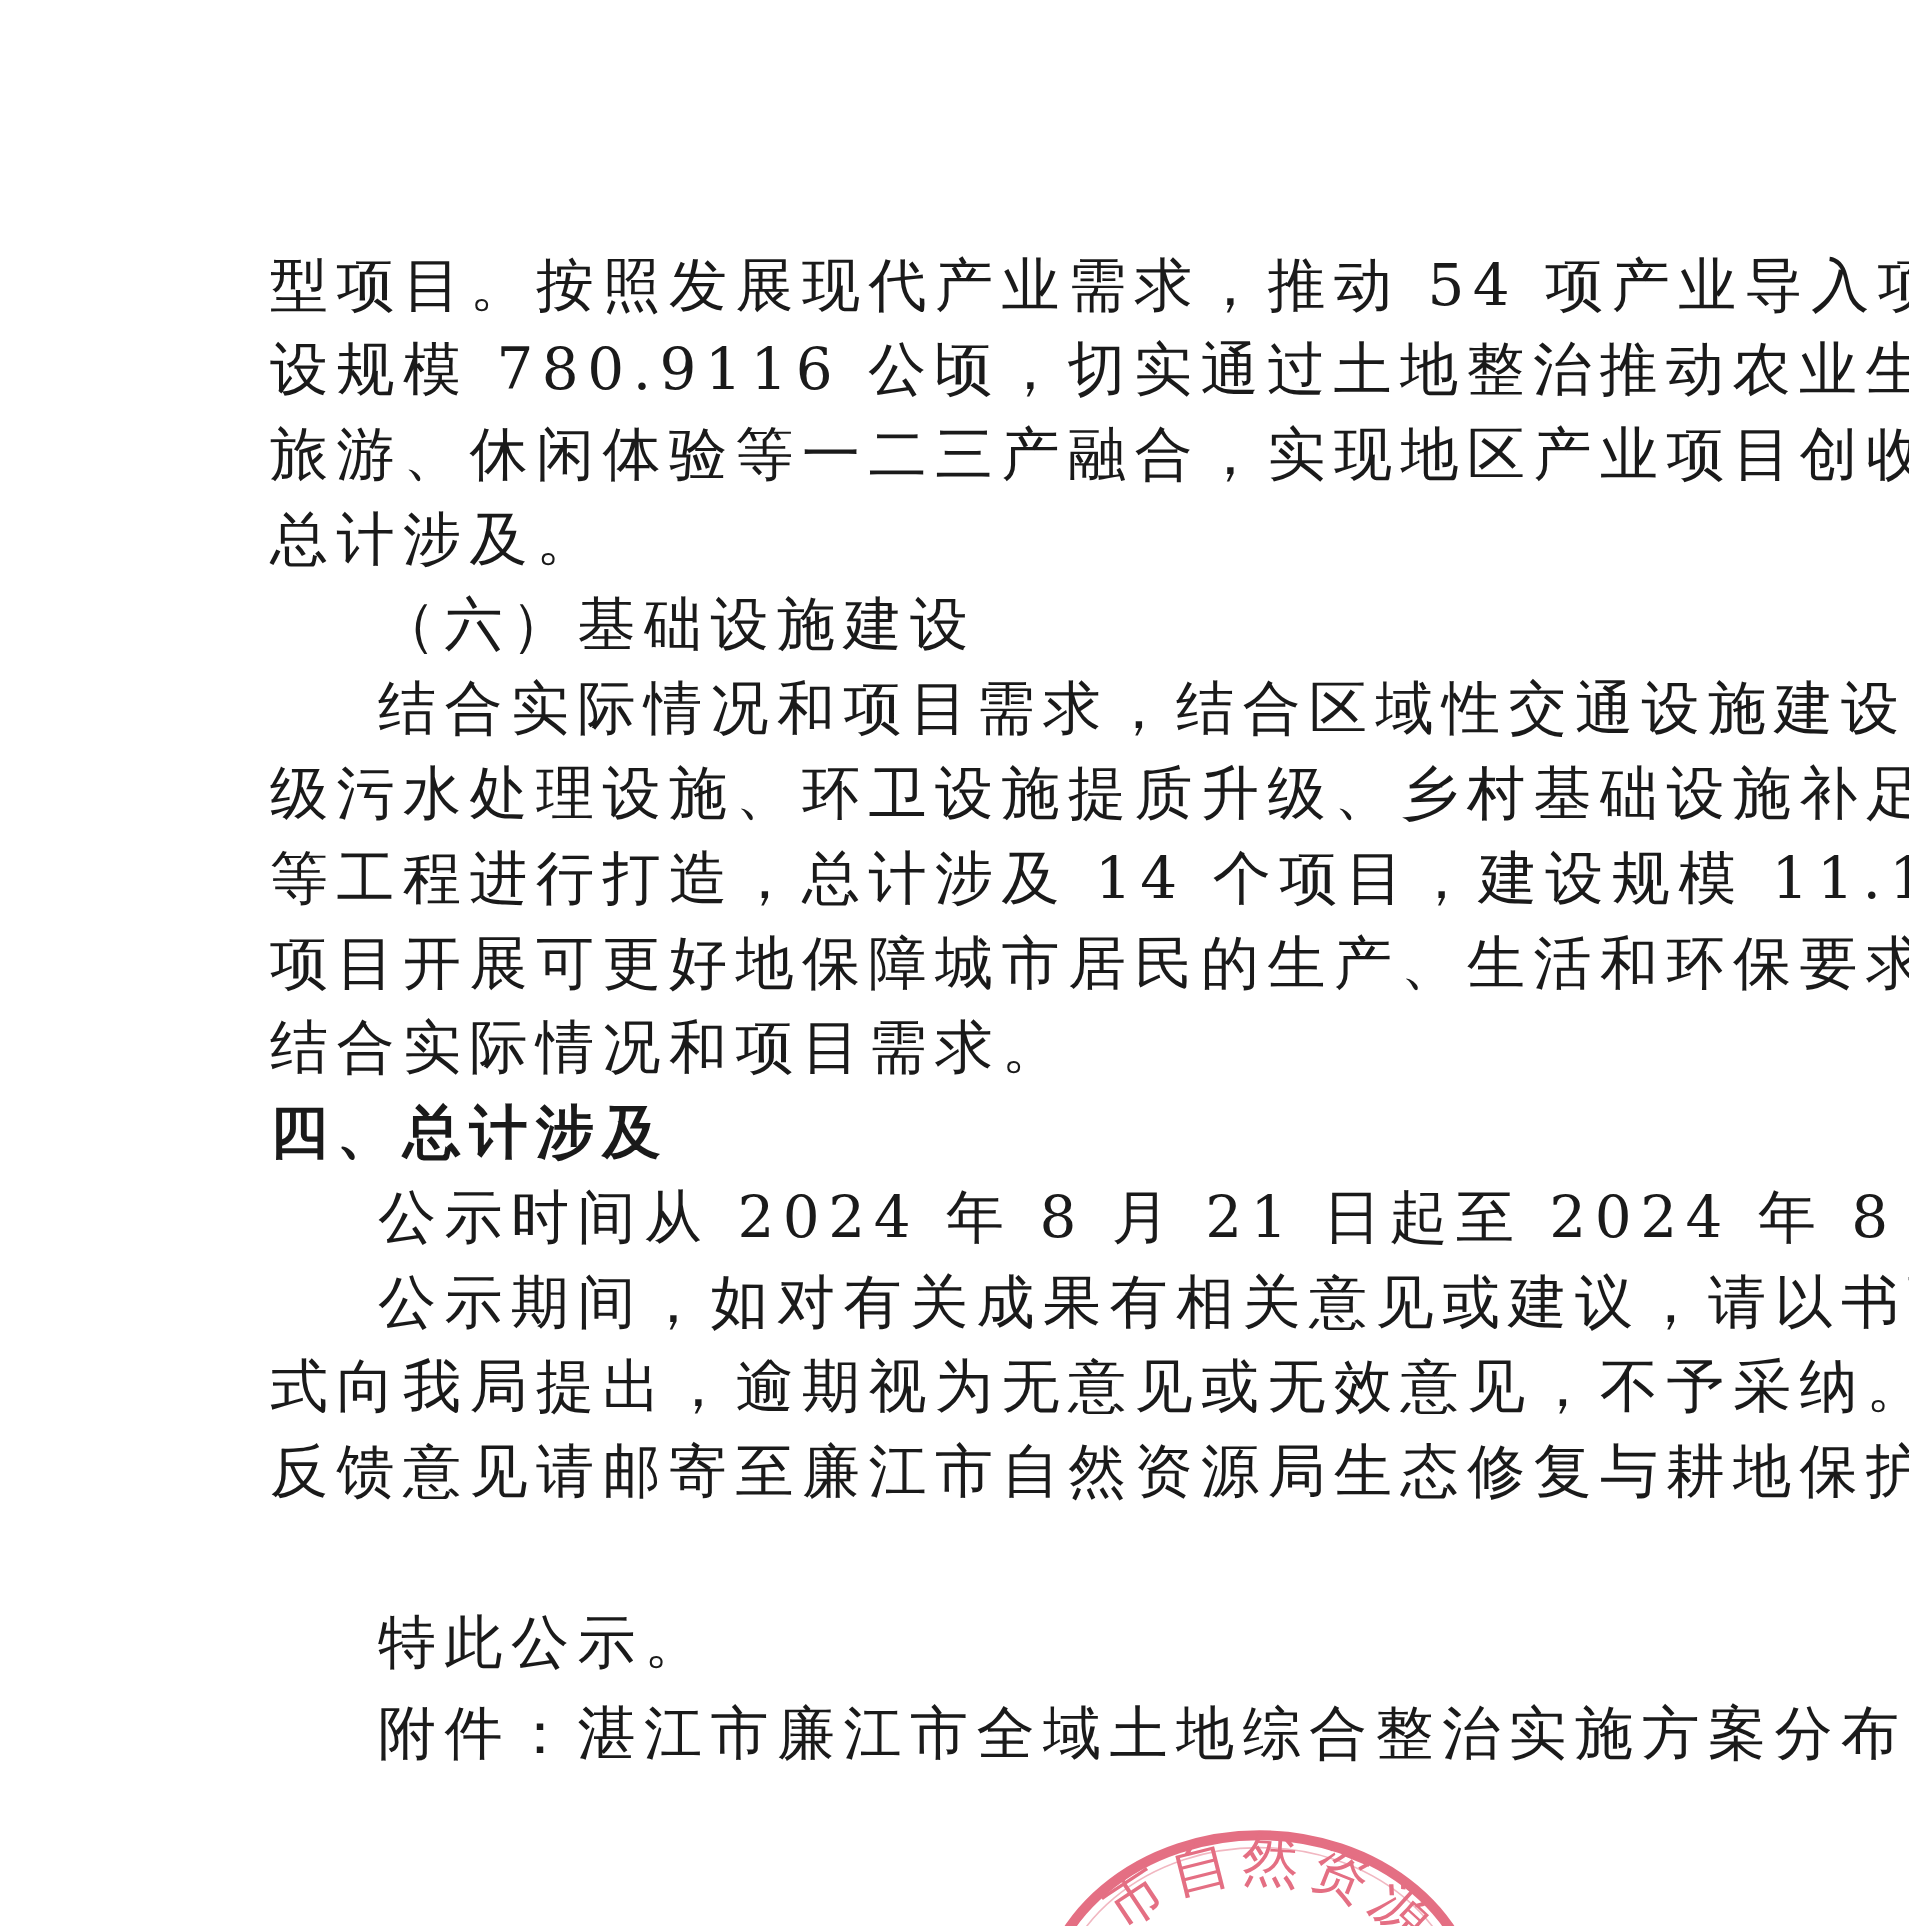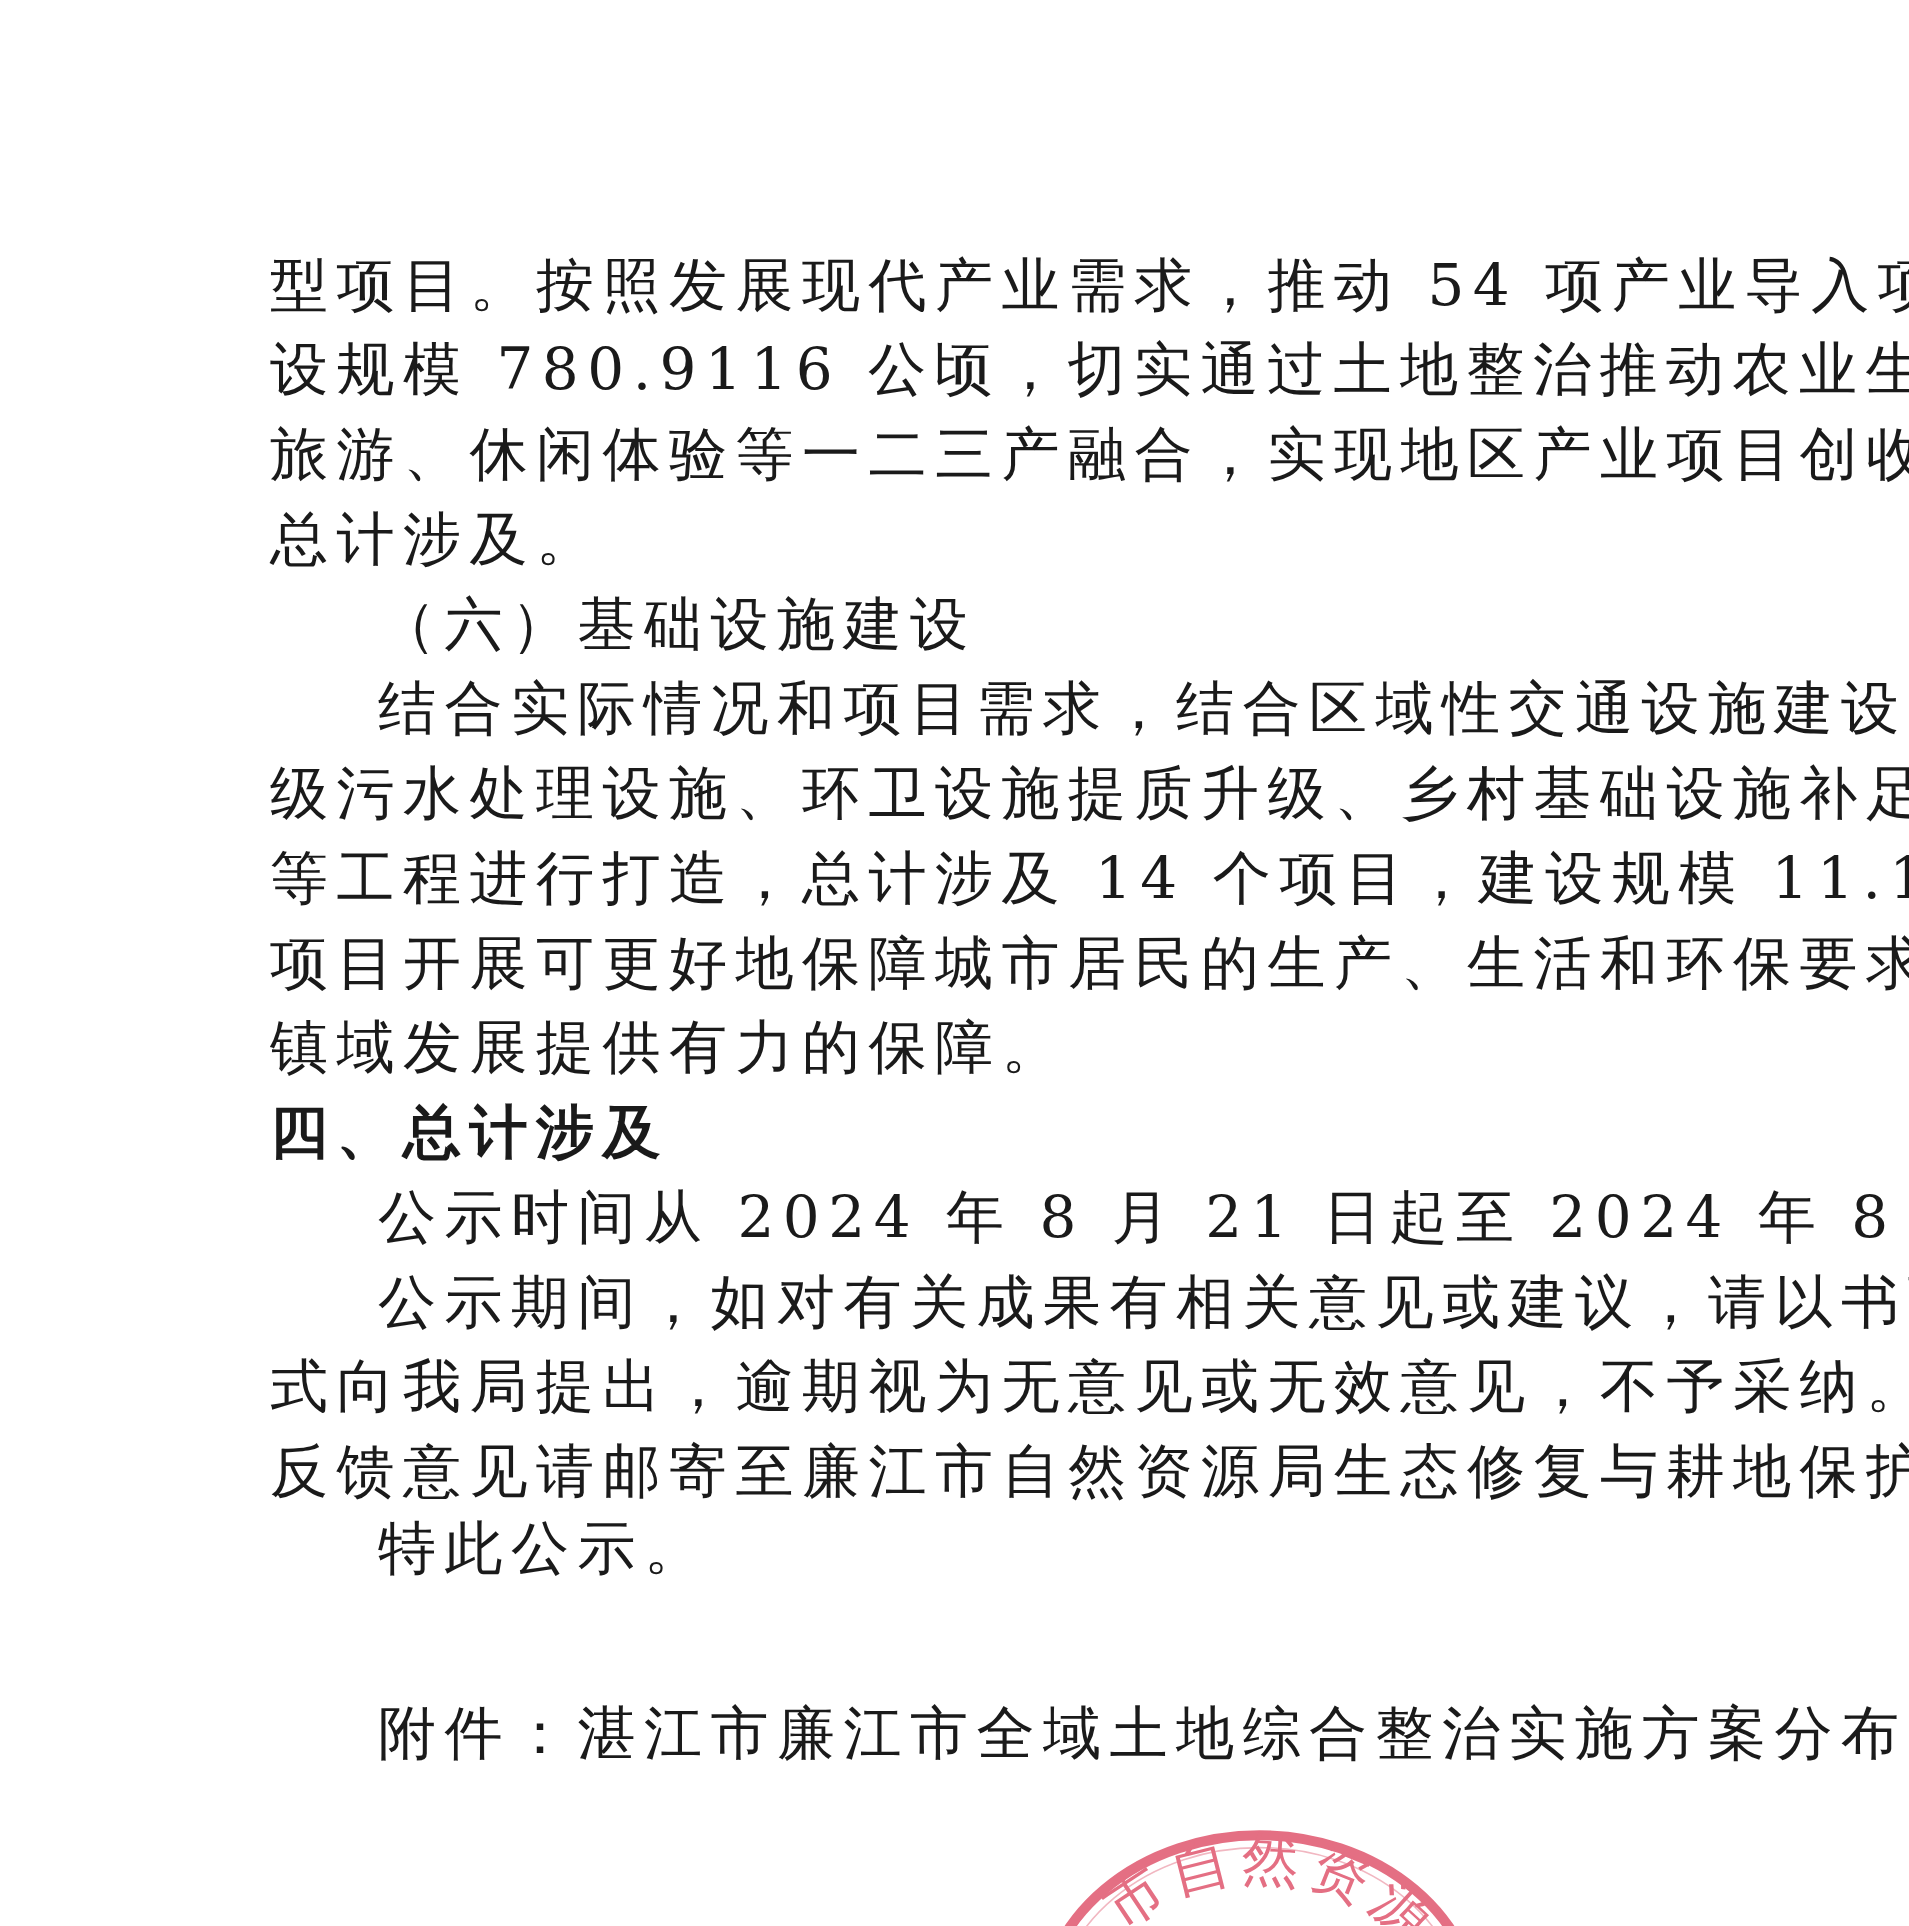--- a/index.html
+++ b/index.html
@@ -23,28 +23,28 @@
   <div class="line" style="top:247px;">型项目。按照发展现代产业需求，推动 54 项产业导入项目，建</div>
   <div class="line" style="top:331px;">设规模 780.9116 公顷，切实通过土地整治推动农业生产、文化</div>
   <div class="line" style="top:416px;">旅游、休闲体验等一二三产融合，实现地区产业项目创收运营，</div>
   <div class="line short" style="top:501px;">总计涉及。</div>
 
   <div class="line indent sub-heading" style="top:586px;">（六）基础设施建设</div>
   <div class="line indent" style="top:670px;">结合实际情况和项目需求，结合区域性交通设施建设、镇</div>
   <div class="line" style="top:755px;">级污水处理设施、环卫设施提质升级、乡村基础设施补足短板</div>
   <div class="line" style="top:840px;">等工程进行打造，总计涉及 14 个项目，建设规模 11.1527 公顷，</div>
   <div class="line" style="top:925px;">项目开展可更好地保障城市居民的生产、生活和环保要求，为</div>
-  <div class="line short" style="top:1009px;">镇域发展提供有力的保障。</div>
+  <div class="line short" style="top:1009px;">结合实际情况和项目需求。</div>
 
   <div class="line heading-bold" style="top:1094px;">四、总计涉及</div>
   <div class="line indent short" style="top:1179px;">公示时间从 2024 年 8 月 21 日起至 2024 年 8 月 28 日止。</div>
   <div class="line indent" style="top:1264px;">公示期间，如对有关成果有相关意见或建议，请以书面方</div>
   <div class="line" style="top:1348px;">式向我局提出，逾期视为无意见或无效意见，不予采纳。书面</div>
   <div class="line short" style="top:1433px;">反馈意见请邮寄至廉江市自然资源局生态修复与耕地保护股。</div>
-  <div class="line indent short" style="top:1510px;">特此公示。</div>
+  <div class="line indent short" style="top:1604px;">特此公示。</div>
 
   <div class="line attach" style="top:1695px;">附件：湛江市廉江市全域土地综合整治实施方案分布图</div>
 
   <svg class="seal" viewBox="0 0 1260 1050">
     <ellipse cx="630" cy="525" rx="570" ry="480" fill="none" stroke="#e0566e" stroke-width="26"></ellipse>
     <ellipse cx="630" cy="525" rx="535" ry="448" fill="none" stroke="#e0566e" stroke-width="4" opacity="0.5"></ellipse>
     <polygon points="560,180 615,360 800,360 650,470 705,650 560,540 415,650 470,470 320,360 505,360" fill="#e0566e" opacity="0.9" transform="translate(40,140) scale(0.95)"></polygon>
     <defs>
       <path id="sealArc" d="M 190 700 A 470 400 0 1 1 1070 700"></path>
     </defs>

